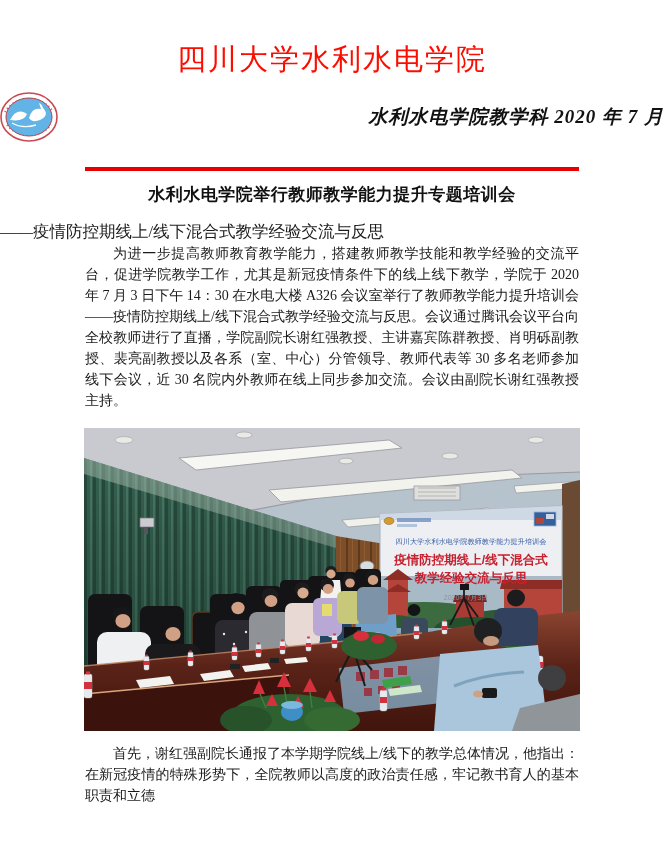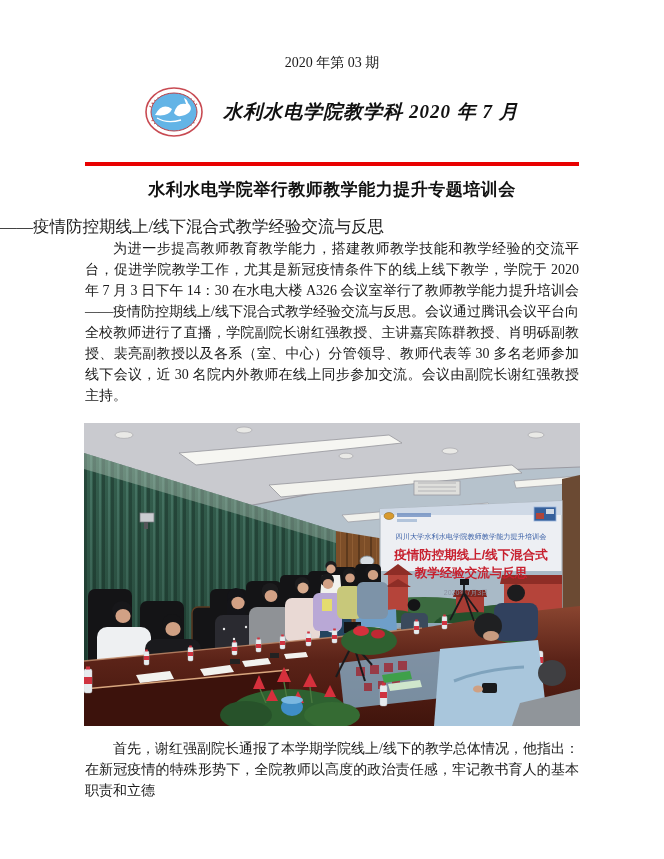--- a/index.html
+++ b/index.html
@@ -7,21 +7,21 @@
     position:relative; width:664px; height:859px; margin:0 auto;
     background:#fff; overflow:hidden;
     font-family:"Liberation Serif","DejaVu Serif",serif; color:#1a1a1a;
   }
   .masthead { padding-top:42px; text-align:center; }
   .title-line {
     font-size:29px; line-height:35px; letter-spacing:2px;
     color:#fc0d00; font-family:"Liberation Serif","DejaVu Serif",serif;
   }
   .issue { margin-top:12px; font-size:14px; color:#1a1a1a; }
-  .org-row { margin-top:14px; height:52px; display:flex; align-items:center; justify-content:center; gap:20px; }
+  .org-row { margin-top:14px; height:52px; display:flex; align-items:center; justify-content:space-between; gap:20px; }
   .logo-svg { width:58px; height:50px; display:block; }
   .org-text { font-size:19px; font-weight:bold; font-style:italic; letter-spacing:1px; color:#111; }
   .rule { width:494px; height:4px; background:#e80000; margin:24px auto 0; }
   .headline {
     margin-top:12px; text-align:center; font-size:17px; font-weight:bold; color:#111;
     font-family:"Liberation Sans","DejaVu Sans",sans-serif; letter-spacing:0.5px;
   }
   .subheadline { margin-top:15px; text-align:left; font-size:16.5px; color:#1a1a1a; }
   .bodytext {
     width:494px; margin:0 auto 0; font-size:14px; line-height:21px;
@@ -31,21 +31,21 @@
   .photo-svg { display:block; width:496px; height:303px; }
   .bodytext2 { margin-top:12px; }
   svg text { font-family:"Liberation Sans","DejaVu Sans",sans-serif; }
 </style>
 </head>
 <body>
 
 <div class="page">
 
   <div class="masthead">
-    <div class="issue">2020 年第 03 期</div>
+    <div class="title-line">四川大学水利水电学院</div>
     <div class="org-row">
       <svg class="logo-svg" viewBox="0 0 58 50" aria-hidden="true">
         <ellipse cx="29" cy="25" rx="28" ry="24" fill="#ffffff" stroke="#c84a52" stroke-width="1.6"></ellipse>
         <path d="M5,20 A26,21 0 0 1 53,20" fill="none" stroke="#c05050" stroke-width="2" stroke-dasharray="1.2,2.6" opacity="0.9"></path>
         <path d="M7,33 A26,21 0 0 0 51,33" fill="none" stroke="#c05050" stroke-width="2" stroke-dasharray="1.2,2.6" opacity="0.9"></path>
         <ellipse cx="29" cy="25" rx="23" ry="19" fill="#63b4e6" stroke="#b84048" stroke-width="1"></ellipse>
         <path d="M10,28 q7,-13 17,-6 q-3,8 -17,6 z" fill="#ffffff"></path>
         <path d="M29,26 q3,-11 12,-9 l-2,-6 q3,1 4,5 q7,7 -3,12 q-8,3 -11,-2 z" fill="#ffffff"></path>
         <path d="M12,31 q10,6 24,2" fill="none" stroke="#ffffff" stroke-width="1.4"></path>
       </svg>

